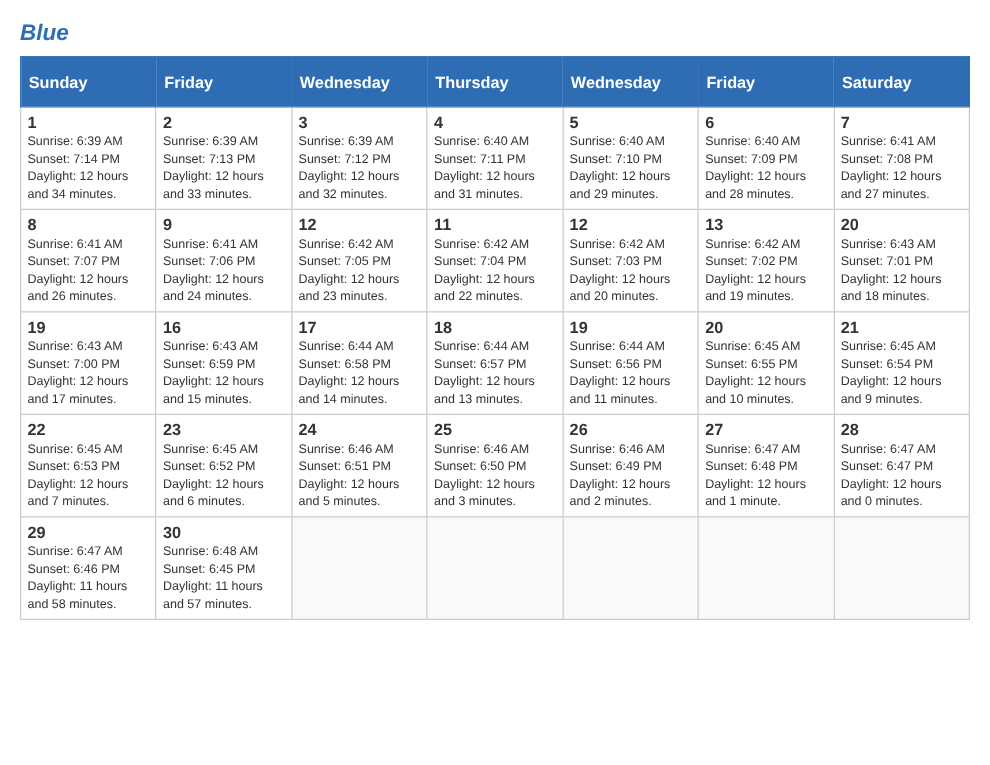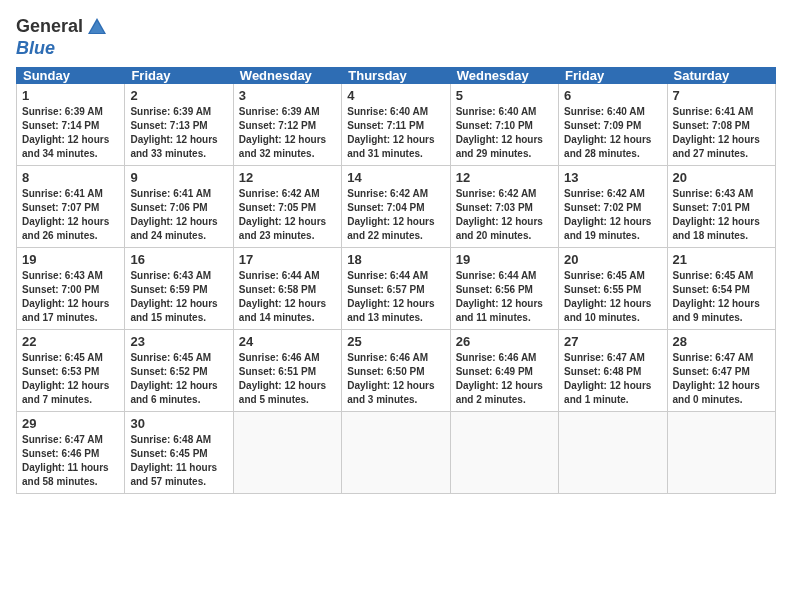--- a/index.html
+++ b/index.html
@@ -40,21 +40,21 @@
     }
     table {
       width: 100%;
       border-collapse: collapse;
       font-size: 11px;
     }
     thead tr th {
       background: #2e6db4;
       color: #fff;
       text-align: left;
-      padding: 0 6px;
+      padding: 12px 6px;
       font-size: 13px;
       font-weight: bold;
       border: 1px solid #2e6db4;
     }
     tbody tr td {
       border: 1px solid #ccc;
       vertical-align: top;
       padding: 4px 5px;
       width: 14.28%;
       height: 80px;
@@ -66,40 +66,33 @@
       font-size: 13px;
       font-weight: bold;
       color: #333;
       display: block;
       margin-bottom: 2px;
     }
     .day-info {
       font-size: 10px;
       color: #333;
       line-height: 1.4;
-      font-weight: bold;
     }
     tr:nth-child(even) td:not(.empty) {
       background: #fff;
     }
     tr td.empty { background: #f5f5f5; }
   </style>
 </head>
 <body>
 
 <div class="header">
   <div class="logo-wrapper">
     <div class="logo-row">
       <div>
-        <div style="font-size:18px;font-weight:bold;color:#333;line-height:1.15;">General<span style="display:inline-block;width:22px;height:22px;margin-left:3px;vertical-align:middle;">
-          <svg viewBox="0 0 22 22" width="22" height="22">
-            <polygon points="11,2 20,18 2,18" fill="#2e6db4"></polygon>
-            <polygon points="11,5 18,17 4,17" fill="#5b9bd5" opacity="0.5"></polygon>
-          </svg>
-        </span></div>
         <div style="font-size:18px;font-weight:bold;color:#2e6db4;line-height:1.15;font-style:italic;">Blue</div>
       </div>
     </div>
   </div>
   <div class="title-block">
     <div class="month-title"></div>
   </div>
 </div>
 <div class="subtitle"></div>
 
@@ -153,21 +146,21 @@
         </td>
         <td>
           <span class="day-num">9</span>
           <div class="day-info">Sunrise: 6:41 AM<br>Sunset: 7:06 PM<br>Daylight: 12 hours and 24 minutes.</div>
         </td>
         <td>
           <span class="day-num">12</span>
           <div class="day-info">Sunrise: 6:42 AM<br>Sunset: 7:05 PM<br>Daylight: 12 hours and 23 minutes.</div>
         </td>
         <td>
-          <span class="day-num">14</span>
+          <span class="day-num">11</span>
           <div class="day-info">Sunrise: 6:42 AM<br>Sunset: 7:04 PM<br>Daylight: 12 hours and 22 minutes.</div>
         </td>
         <td>
           <span class="day-num">12</span>
           <div class="day-info">Sunrise: 6:42 AM<br>Sunset: 7:03 PM<br>Daylight: 12 hours and 20 minutes.</div>
         </td>
         <td>
           <span class="day-num">13</span>
           <div class="day-info">Sunrise: 6:42 AM<br>Sunset: 7:02 PM<br>Daylight: 12 hours and 19 minutes.</div>
         </td>

